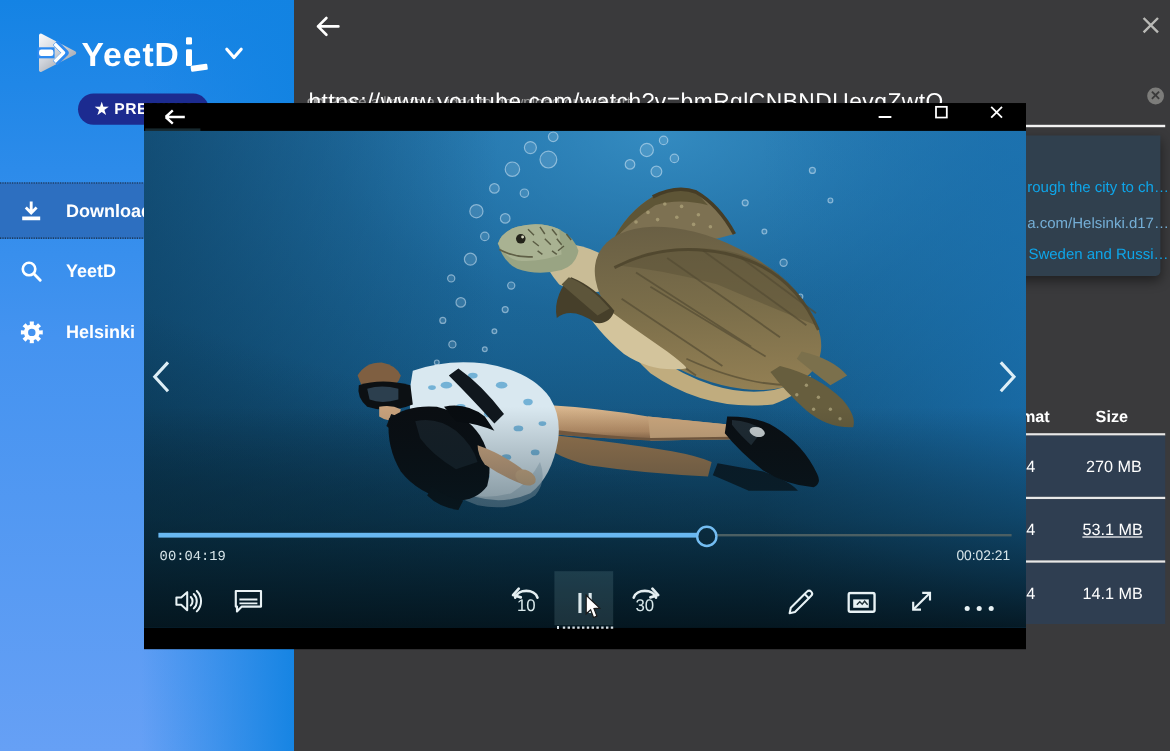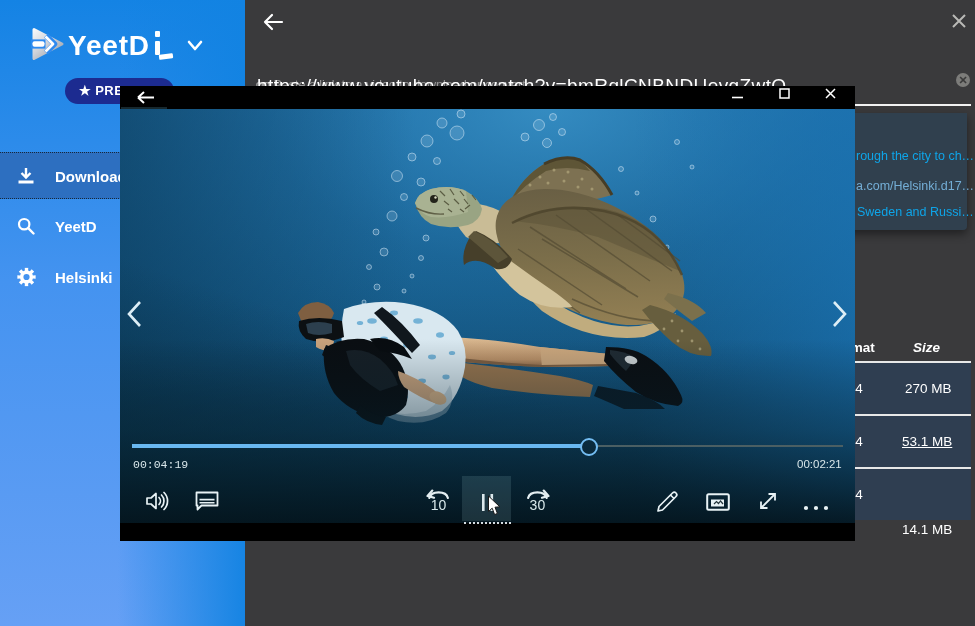--- a/index.html
+++ b/index.html
@@ -61,35 +61,35 @@
 <div class="abs" id="urltext">https://www.youtube.com/watch?v=bmRqlCNBNDUevgZwtQ</div>
 <div class="abs" id="underline"></div>
 <div class="abs" id="clearbtn">✕</div>
 <div class="abs" id="sugg">
 <span class="srow" style="left:156px;top:36px;">rough the city to ch…</span>
 <span class="srow" style="left:156px;top:66px;color:#74aed6;">a.com/Helsinki.d17…</span>
 <span class="srow" style="left:157px;top:92px;">Sweden and Russi…</span>
 </div>
 
 <span class="abs thead" style="left:829px;top:340px;">Format</span>
-<span class="abs thead" style="left:913px;top:340px;font-style:italic;">Size</span>
+<span class="abs thead" style="left:913px;top:340px;">Size</span>
 <div class="abs tsep" style="top:361px;"></div>
 <div class="abs trow" style="top:363px;">
     <span class="tcell" style="left:75px;top:18px;">MP4</span>
     <span class="tcell" style="left:145px;top:18px;">270 MB</span>
   </div>
 <div class="abs tsep" style="top:414px;"></div>
 <div class="abs trow" style="top:416px;">
     <span class="tcell" style="left:75px;top:18px;">MP4</span>
     <span class="tcell" style="left:142px;top:18px;text-decoration:underline;">53.1 MB</span>
   </div>
 <div class="abs tsep" style="top:467px;"></div>
 <div class="abs trow" style="top:469px;">
     <span class="tcell" style="left:75px;top:18px;">MP4</span>
-    <span class="tcell" style="left:142px;top:18px;margin-top:35px;">14.1 MB</span>
+    <span class="tcell" style="left:142px;top:18px;">14.1 MB</span>
   </div>
 
 <div class="abs" id="sidebar">
 <div class="abs" id="logo">
 <svg width="34" height="34" viewBox="0 0 34 34">
 <defs>
           <linearGradient id="lg1" x1="0" y1="0" x2="0.8" y2="1">
             <stop offset="0" stop-color="#f6f7f9"></stop>
             <stop offset="0.5" stop-color="#cfd3da"></stop>
             <stop offset="1" stop-color="#9aa0aa"></stop>

